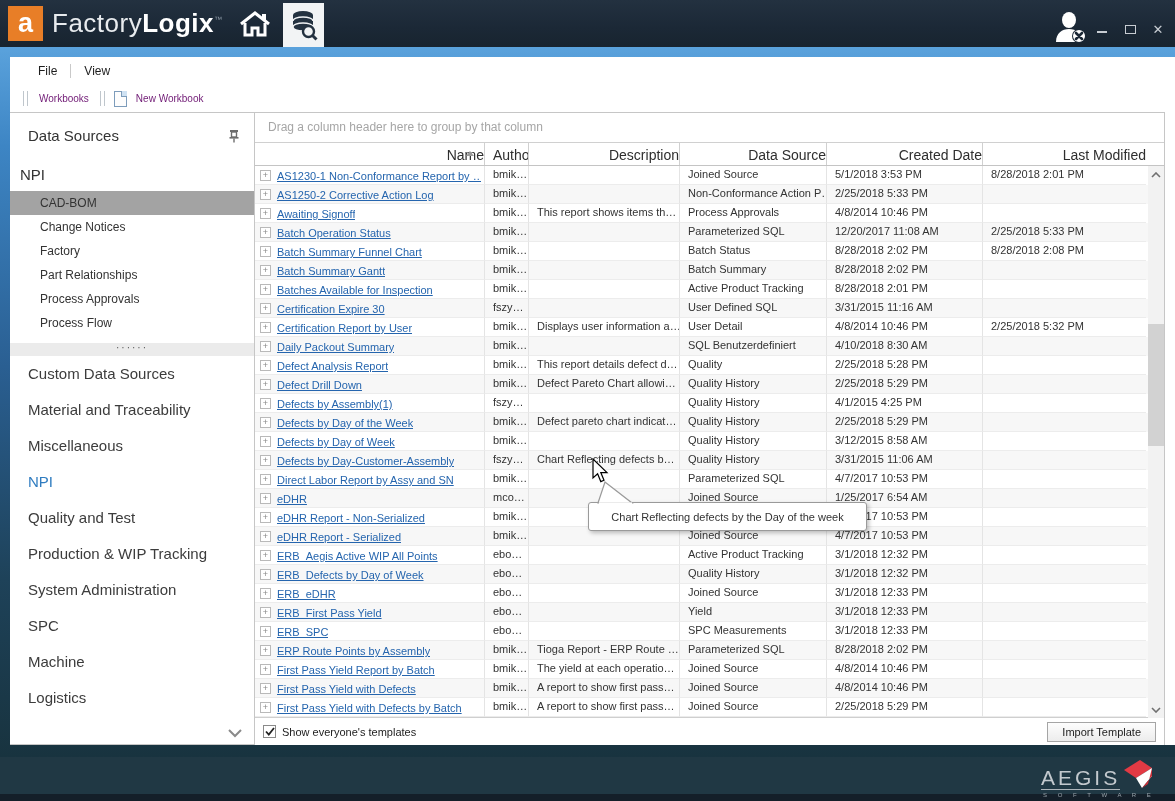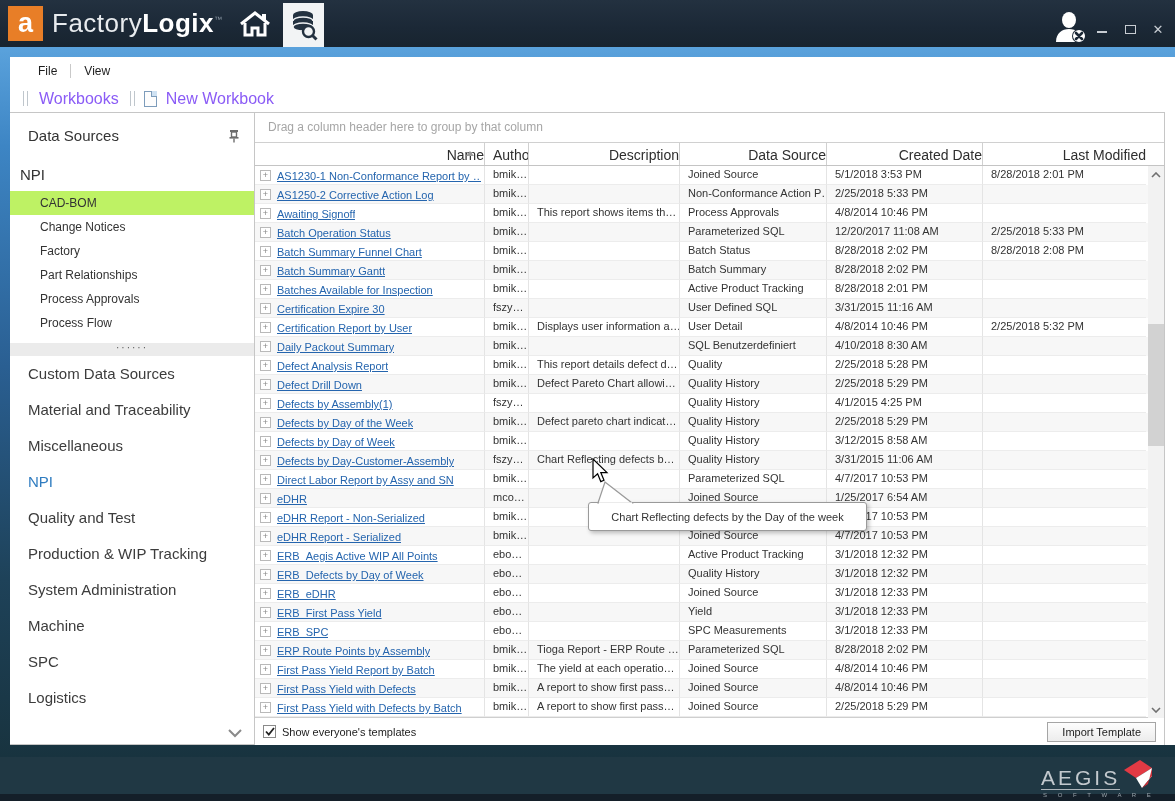--- a/index.html
+++ b/index.html
@@ -26,35 +26,35 @@
   
   .frame { position:absolute; left:0; top:47px; width:1175px; height:710px;
     background:linear-gradient(180deg,#5aa2dc 0%,#3d85c4 14%,#2a5f92 45%,#1e4259 75%,#18333f 100%); }
   .content { position:absolute; left:10px; top:10px; width:1175px; height:688px; background:#ffffff; }
 
   .menubar { height:28px; display:flex; align-items:center; padding-left:18px; border-bottom:0; }
   .menu-item { font-size:12px; color:#1e1e1e; padding:0 10px; }
   .menu-sep { width:1px; height:14px; background:#c9c9c9; margin:0 3px; }
   .toolbar { height:27px; display:flex; align-items:center; padding-left:6px; }
   .grip { width:5px; height:15px; border-left:1px solid #bfc6cc; border-right:1px solid #bfc6cc; margin:0 7px; }
-  .tool-label { font-size:16px; color:#8b5cf6; padding:0 4px; }
+  .tool-label { font-size:10px; color:#701a75; padding:0 4px; }
   .doc-icon { width:13px; height:16px; margin:0 5px 0 2px; position:relative; background:#fdfdfd; border:1px solid #7d9cbb; }
   .doc-icon:before { content:""; position:absolute; right:-1px; top:-1px; width:5px; height:5px;
     background:#cfe2f3; border-left:1px solid #7d9cbb; border-bottom:1px solid #7d9cbb; }
 
   .workspace { position:absolute; left:0; top:55px; width:1155px; height:633px; display:flex; }
 
   
   .sidebar { width:245px; height:633px; border:1px solid #c6c6c6; border-left:none; background:#fff;
     position:relative; display:flex; flex-direction:column; }
   .sb-header { display:flex; align-items:center; justify-content:space-between; padding:14px 14px 10px 18px; }
   .sb-title { font-size:15px; color:#333; }
   .sb-group { font-size:15px; color:#333; padding:12px 0 8px 10px; }
   .sb-item { font-size:12px; color:#333; height:24px; line-height:24px; padding-left:30px; cursor:default; }
-  .sb-item.sel { background:#bef264; }
+  .sb-item.sel { background:#a3a3a3; }
   .sb-splitter { height:13px; background:#ebebeb; margin-top:8px; text-align:center;
     color:#555; font-size:10px; letter-spacing:2px; line-height:9px; cursor:row-resize; }
   .sb-cat { font-size:15px; color:#3c3c3c; height:36px; line-height:36px; padding-left:18px; cursor:default; }
   .sb-cat.sel { color:#2f7cc0; }
   .sb-chevron { position:absolute; right:12px; bottom:6px; }
 
   
   .main { width:910px; height:633px; border-top:1px solid #c6c6c6; border-right:1px solid #c6c6c6;
     display:flex; flex-direction:column; position:relative; background:#fff; }
   .group-panel { height:30px; border-bottom:1px solid #d0d0d0; display:flex; align-items:center;
@@ -178,22 +178,22 @@
           </div>
         <div class="sb-splitter">······</div>
         <div id="sb-cats">
             <div class="sb-cat">Custom Data Sources</div>
             <div class="sb-cat">Material and Traceability</div>
             <div class="sb-cat">Miscellaneous</div>
             <div class="sb-cat sel">NPI</div>
             <div class="sb-cat">Quality and Test</div>
             <div class="sb-cat">Production &amp; WIP Tracking</div>
             <div class="sb-cat">System Administration</div>
+            <div class="sb-cat">SPC</div>
             <div class="sb-cat">Machine</div>
-            <div class="sb-cat">SPC</div>
             <div class="sb-cat">Logistics</div>
           </div>
         <svg class="sb-chevron" width="14" height="9" viewBox="0 0 14 9">
           <path d="M1 1 L7 7 L13 1" fill="none" stroke="#8a8a8a" stroke-width="2"></path>
         </svg>
       </div>
 
       <div class="main">
         <div class="group-panel">Drag a column header here to group by that column</div>
         <div class="ghead">

